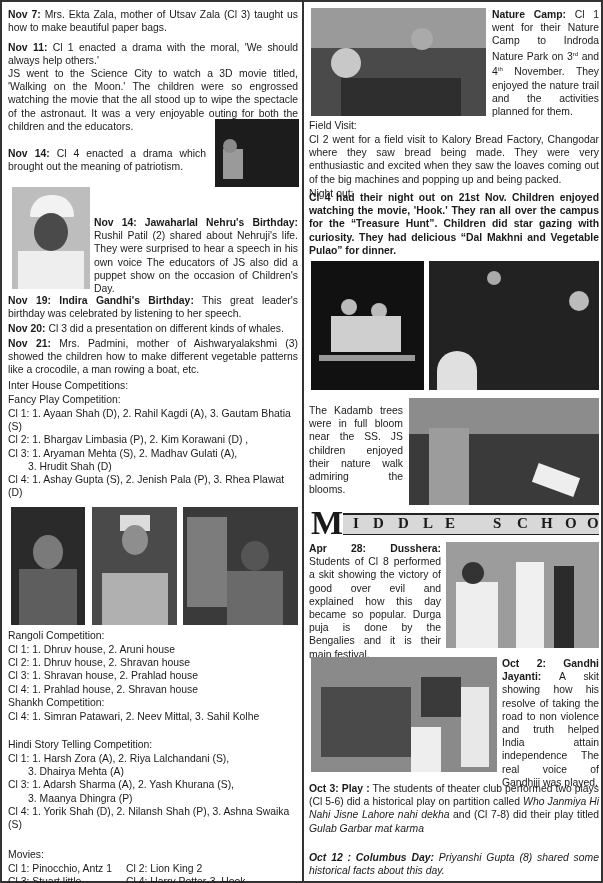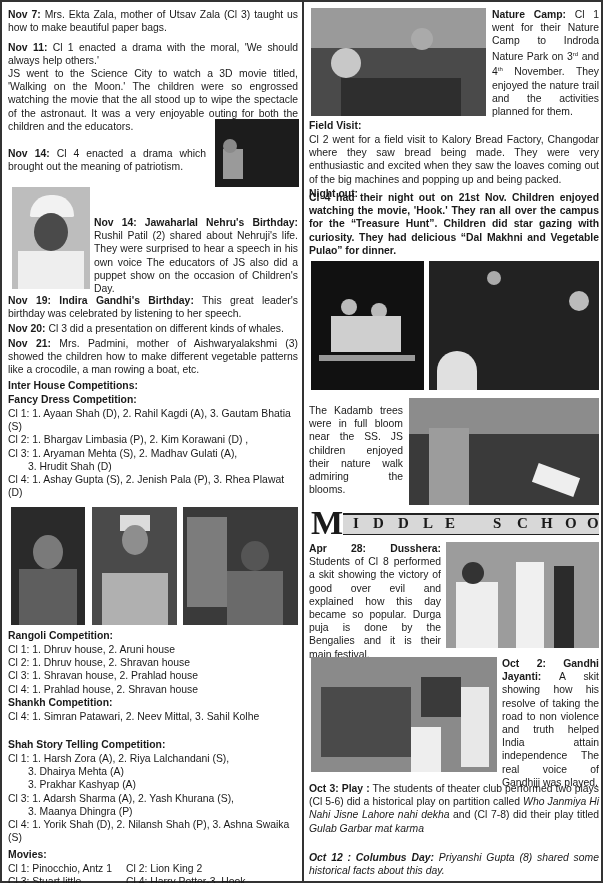--- a/index.html
+++ b/index.html
@@ -9,21 +9,21 @@
   .divider { position: absolute; left: 300px; top: 0; width: 1.5px; height: 100%; background: #333; }
   .col { position: absolute; top: 0; }
   .col-left { left: 6px; width: 290px; }
   .col-right { left: 307px; width: 290px; }
   p { text-align: justify; }
   b { font-weight: bold; }
   .blk { position: absolute; }
   .photo { position: absolute; background: #3a3a3a; overflow: hidden; }
   .photo .g1 { position:absolute; border-radius:50%; background:#8a8a8a; }
   .photo .g2 { position:absolute; background:#c9c9c9; }
-  .h { font-weight: bold; }
+  .h { font-weight: normal; }
   .ind { padding-left: 20px; }
   .mshead { position: absolute; left: 0; top: 508px; width: 290px; height: 30px; }
   .mshead .big { position:absolute; left:2px; top:-4px; font-family:"Liberation Serif", serif; font-size:34px; font-weight:bold; line-height:34px; }
   .mshead .bar { position:absolute; left:34px; top:3px; width:256px; height:22px; background:#d8d8d8; border-top:2px solid #222; border-bottom:1px solid #222; }
   .mshead .bar span { position:absolute; top:2px; font-family:"Liberation Serif", serif; font-weight:bold; font-size:15px; letter-spacing:0; }
   .movies { display:grid; grid-template-columns: 118px 170px; }
   i { font-style: italic; }
 </style>
 </head>
 <body>
@@ -47,21 +47,21 @@
       <div class="g1" style="left:22px;top:26px;width:34px;height:38px;background:#4a4a4a;"></div>
       <div class="g2" style="left:6px;top:64px;width:66px;height:38px;background:#eeeeee;"></div>
     </div>
     <p class="blk" style="left:86px;top:214px;width:204px;"><b>Nov 14: Jawaharlal Nehru's Birthday:</b><span> Rushil Patil (2) shared about Nehruji's life. They were surprised to hear a speech in his own voice The educators of JS also did a puppet show on the occasion of Children's Day.</span></p>
 
     <p class="blk" style="top:292px;width:290px;"><b>Nov 19: Indira Gandhi's Birthday:</b><span> This great leader's birthday was celebrated by listening to her speech.</span></p>
     <p class="blk" style="top:320px;width:290px;"><b>Nov 20:</b><span> Cl 3 did a presentation on different kinds of whales.</span></p>
     <p class="blk" style="top:335px;width:290px;"><b>Nov 21:</b><span> Mrs. Padmini, mother of Aishwaryalakshmi (3) showed the children how to make different vegetable patterns like a crocodile, a man rowing a boat, etc.</span></p>
 
     <div class="blk h" style="top:377px;">Inter House Competitions:</div>
-    <div class="blk h" style="top:391px;">Fancy Dress Competition:</div>
+    <div class="blk h" style="top:391px;">Fancy Play Competition:</div>
     <div class="blk" style="top:405px;width:290px;">
       <div>Cl 1: 1. Ayaan Shah (D), 2. Rahil Kagdi (A), 3. Gautam Bhatia (S)</div>
       <div>Cl 2: 1. Bhargav Limbasia (P), 2. Kim Korawani (D) ,</div>
       <div>Cl 3: 1. Aryaman Mehta (S), 2. Madhav Gulati (A),</div>
       <div class="ind">3. Hrudit Shah (D)</div>
       <div>Cl 4: 1. Ashay Gupta (S), 2. Jenish Pala (P), 3. Rhea Plawat (D)</div>
     </div>
 
     <div class="photo" style="left:3px;top:505px;width:74px;height:118px;background:#2a2a2a;">
       <div class="g1" style="left:22px;top:28px;width:30px;height:34px;background:#7a7a7a;"></div>
@@ -82,25 +82,24 @@
     <div class="blk" style="top:641px;width:290px;">
       <div>Cl 1: 1. Dhruv house, 2. Aruni house</div>
       <div>Cl 2: 1. Dhruv house, 2. Shravan house</div>
       <div>Cl 3: 1. Shravan house, 2. Prahlad house</div>
       <div>Cl 4: 1. Prahlad house, 2. Shravan house</div>
     </div>
     <div class="blk h" style="top:694px;">Shankh Competition:</div>
     <div class="blk" style="top:708px;width:290px;">
       <div>Cl 4: 1. Simran Patawari, 2. Neev Mittal, 3. Sahil Kolhe</div>
     </div>
-    <div class="blk h" style="top:736px;">Shah Story Telling Competition:</div>
+    <div class="blk h" style="top:736px;">Hindi Story Telling Competition:</div>
     <div class="blk" style="top:750px;width:290px;">
       <div>Cl 1: 1. Harsh Zora (A), 2. Riya Lalchandani (S),</div>
       <div class="ind">3. Dhairya Mehta (A)</div>
-      <div class="ind">3. Prakhar Kashyap (A)</div>
       <div>Cl 3: 1. Adarsh Sharma (A), 2. Yash Khurana (S),</div>
       <div class="ind">3. Maanya Dhingra (P)</div>
       <div>Cl 4: 1. Yorik Shah (D), 2. Nilansh Shah (P), 3. Ashna Swaika (S)</div>
     </div>
     <div class="blk h" style="top:846px;">Movies:</div>
     <div class="blk movies" style="top:860px;">
       <div>Cl 1: Pinocchio, Antz 1</div>
       <div>Cl 2: Lion King 2</div>
       <div>Cl 3: Stuart little</div>
       <div>Cl 4: Harry Potter-3, Hook</div>

